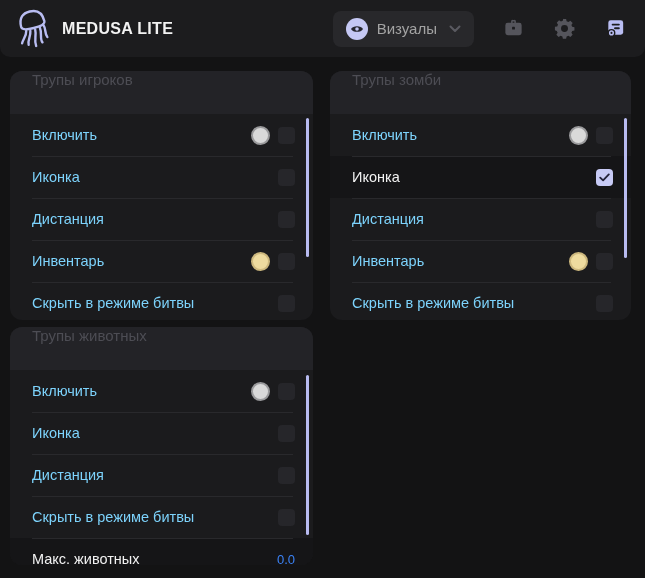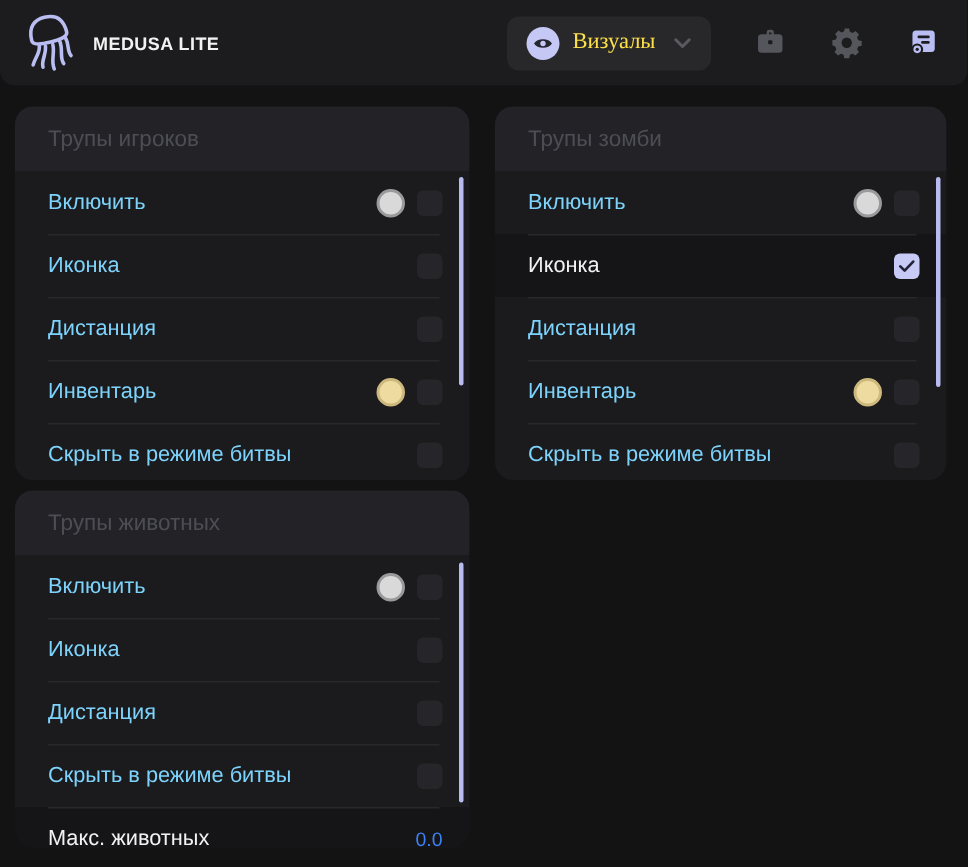--- a/index.html
+++ b/index.html
@@ -13,47 +13,47 @@
 
   
   .topbar {
     position:absolute; top:0; left:0; width:645px; height:57px;
     background:#1c1c1e;
     border-radius:0 0 10px 10px;
     display:flex; align-items:center;
   }
   .logo-wrap { margin-left:13px; width:42px; height:46px; display:flex; align-items:center; justify-content:center; }
   .title-block { margin-left:7px; display:flex; flex-direction:column; }
-  .app-title { color:#f2f2f2; font-weight:bold; font-size:12px; letter-spacing:.3px; }
+  .app-title { color:#f2f2f2; font-weight:bold; font-size:16px; letter-spacing:.3px; }
   .app-subtitle { color:#4c4c53; font-size:13.5px; margin-top:2px; }
 
   .topbar-right { position:absolute; right:18px; top:0; height:57px; display:flex; align-items:center; gap:27px; }
   .visuals-btn {
     display:flex; align-items:center; height:36px; padding:0 13px;
     background:#28282b; border-radius:8px; cursor:pointer;
   }
   .eye-circle {
     width:22px; height:22px; border-radius:50%; background:#c5c8f4;
     display:flex; align-items:center; justify-content:center;
   }
-  .visuals-label { color:#fde047; font-size:15px; margin-left:9px;font-family:Liberation Serif, serif; }
+  .visuals-label { color:#a3a3a3; font-size:15px; margin-left:9px; }
   .chevron { margin-left:12px; display:flex; align-items:center; }
   .icon-btn { display:flex; align-items:center; justify-content:center; width:24px; height:24px; cursor:pointer; }
 
   
   .panel {
     position:absolute; background:#1b1b1d; border-radius:12px; overflow:hidden;
   }
   .panel-player-corpses { left:10px;  top:71px;  width:303px; height:249px; }
   .panel-zombie-corpses { left:330px; top:71px;  width:301px; height:249px; }
   .panel-animal-corpses { left:10px;  top:327px; width:303px; height:238px; }
 
   .panel-header {
     height:43px; background:#232327;
-    display:flex; align-items:center; padding-left:22px;
+    display:flex; align-items:flex-start; padding-left:22px;
     color:#4d4d54; font-size:15px;
   }
   .rows { position:relative; }
   .row {
     height:42px; display:flex; align-items:center;
     padding:0 18px 0 22px; position:relative;
     color:#7dd3fc; font-size:14.5px;
   }
   .row + .row::before {
     content:""; position:absolute; top:0; left:22px; right:20px; height:1px;

